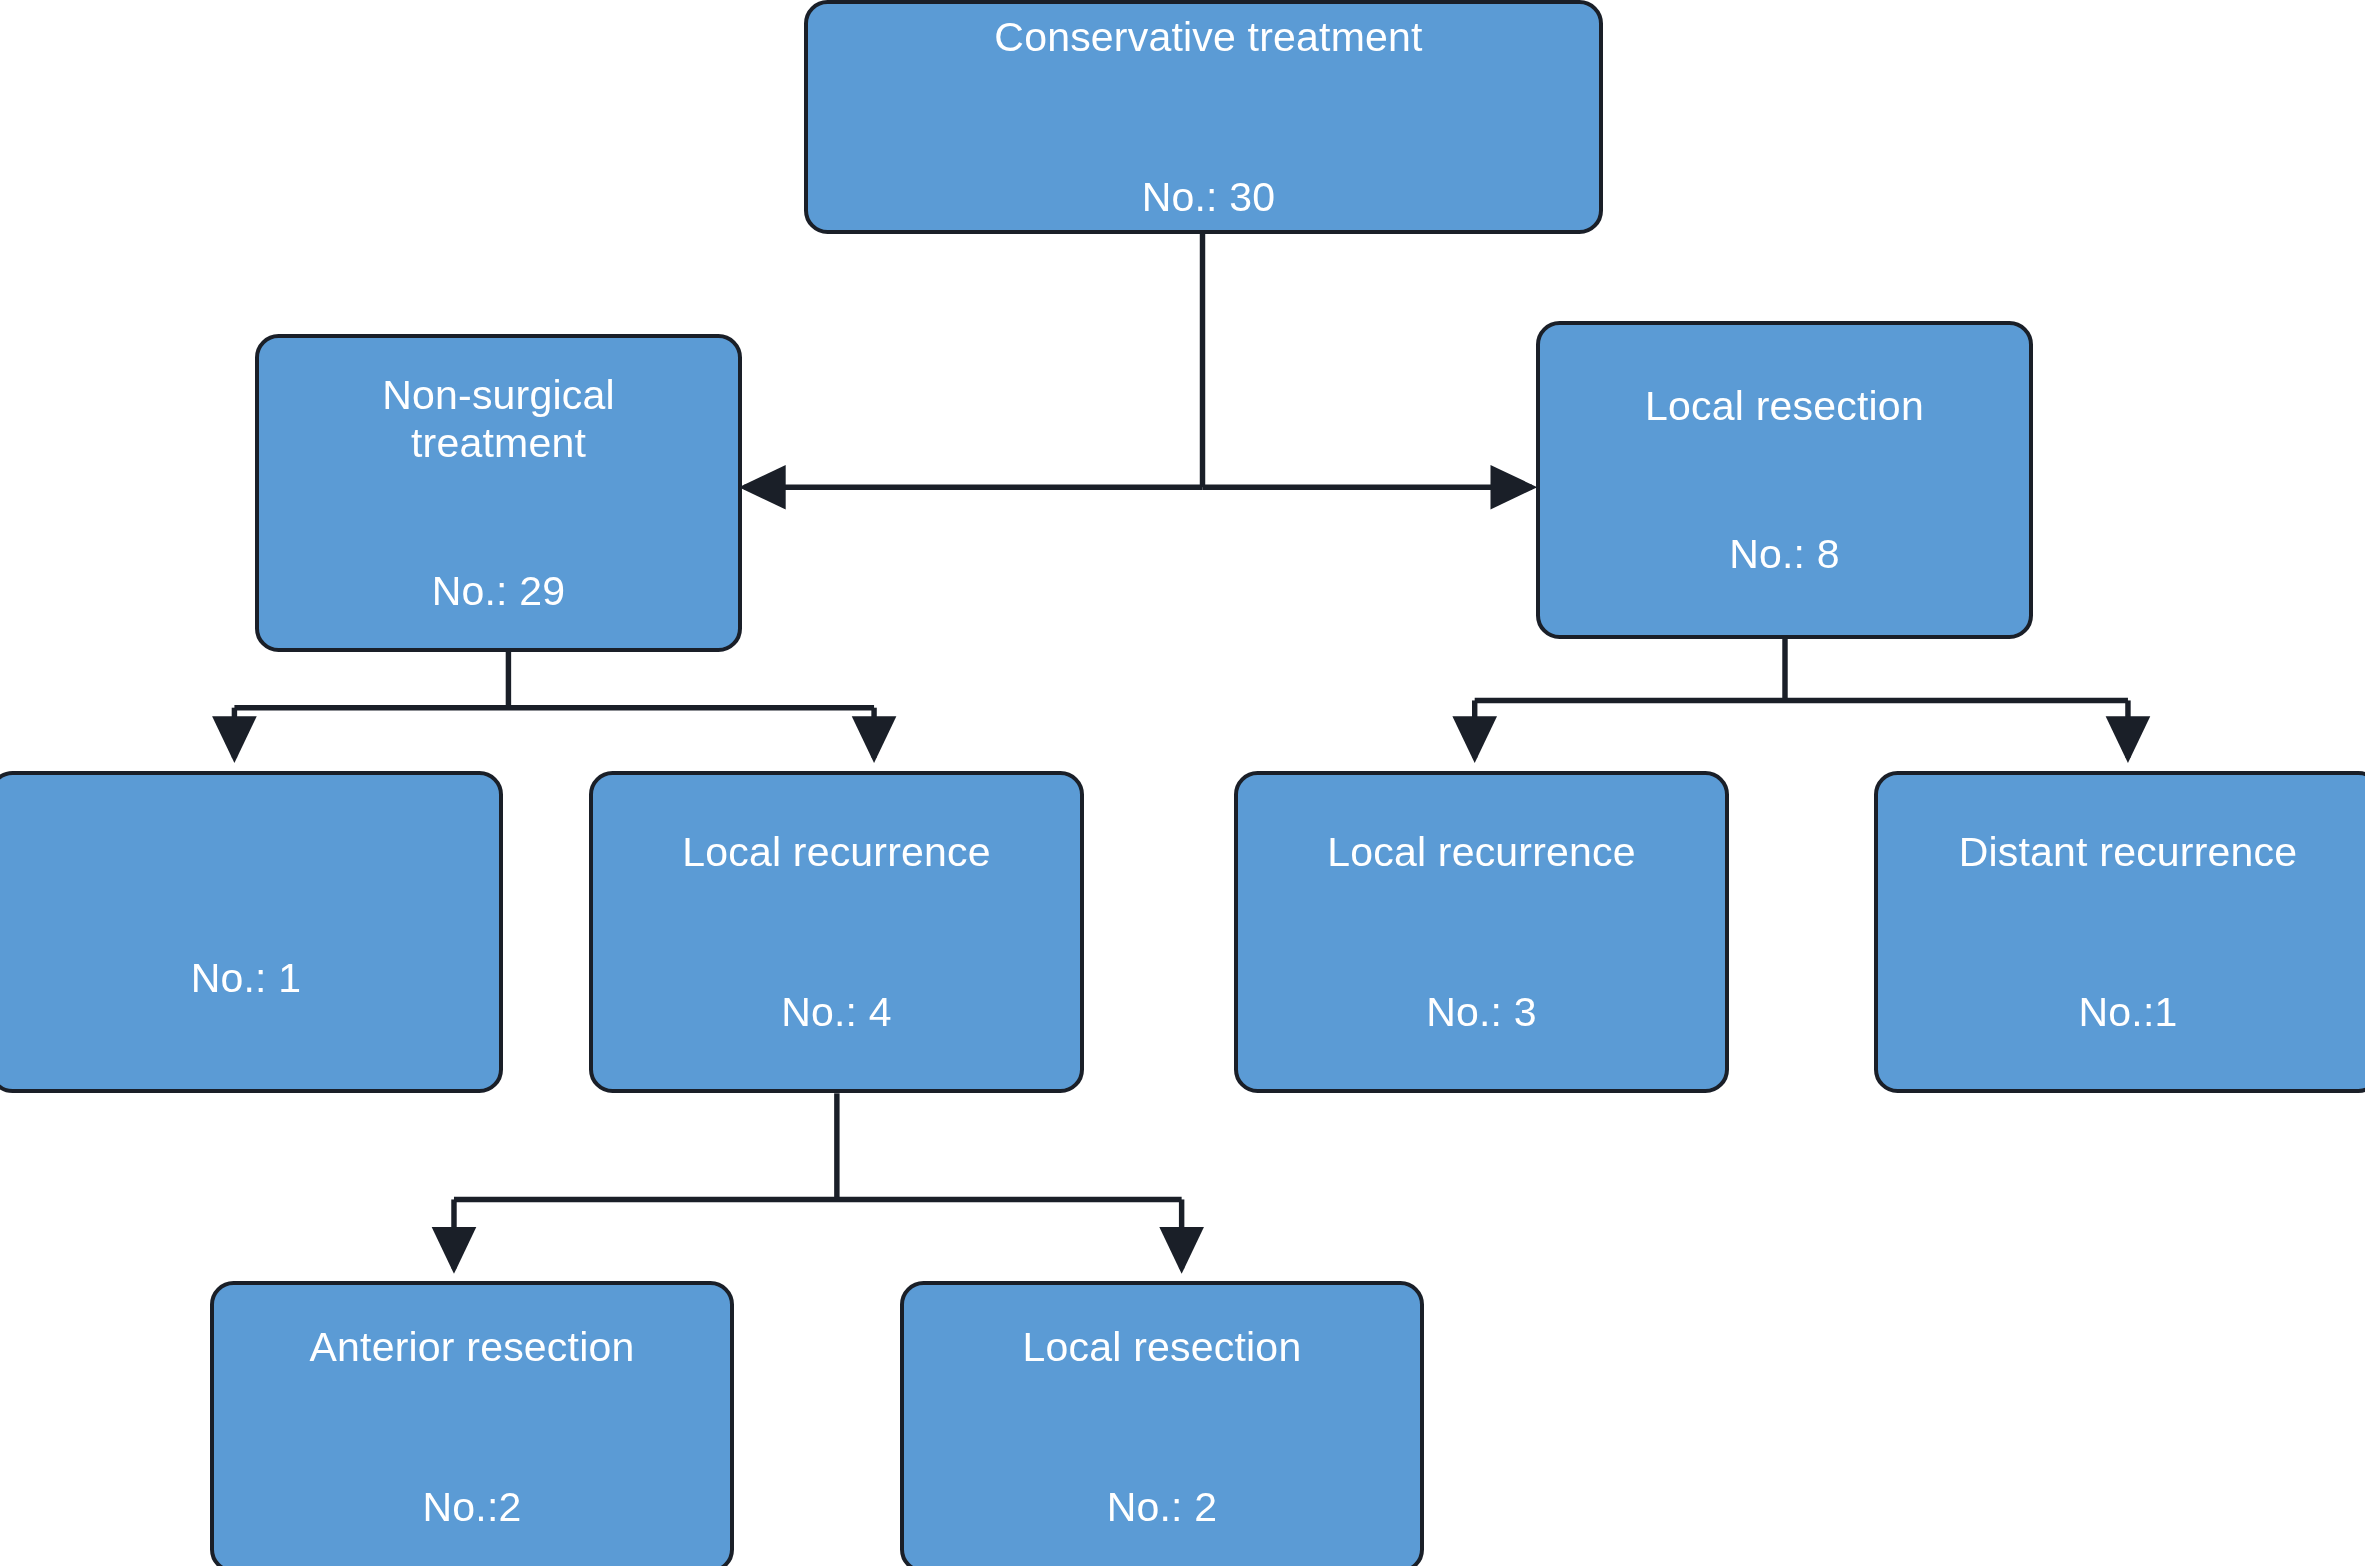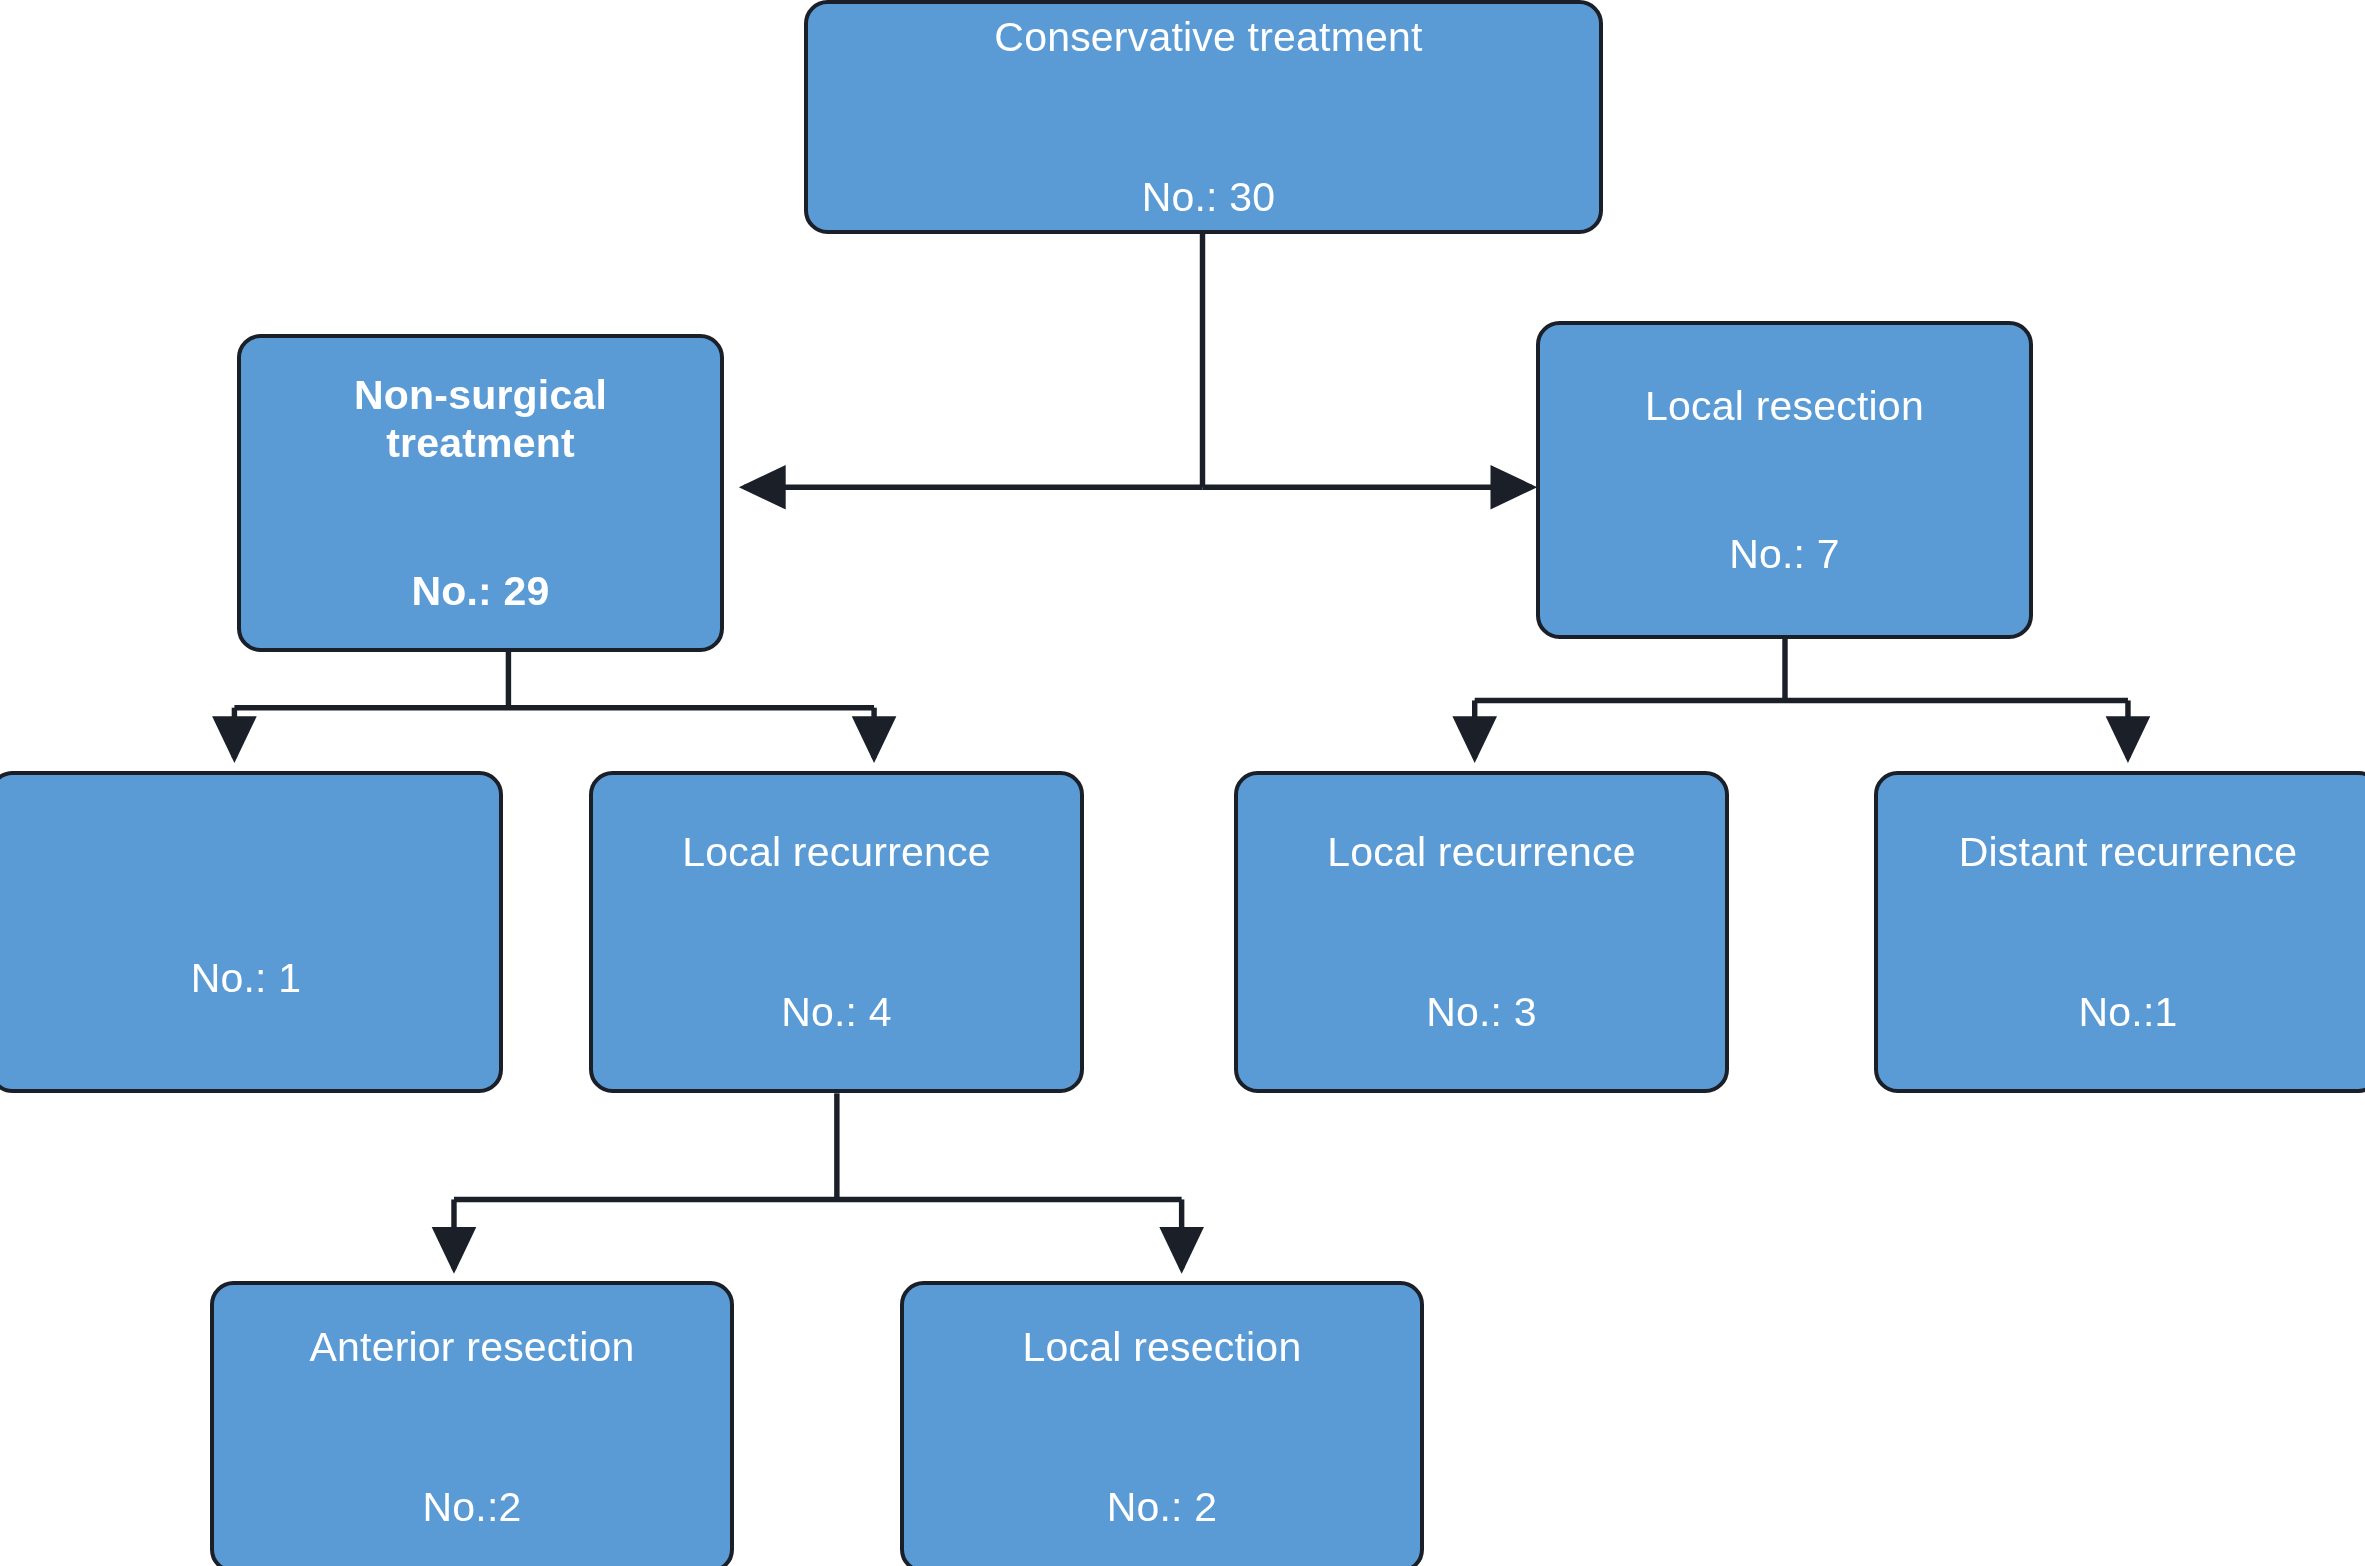--- a/index.html
+++ b/index.html
@@ -72,31 +72,31 @@
       <path d="M1302,1322 L1302,1398" marker-end="url(#arrowEnd)"></path>
     </g>
   </svg>
 
   <div class="node" style="left:804px;top:0px;width:799px;height:234px;padding-left:10px;">
     <span class="title">Conservative treatment</span>
     <span class="gap-lg"></span>
     <span class="count">No.: 30</span>
   </div>
 
-  <div class="node" style="left:237px;top:334px;width:487px;height:318px;font-weight:bold;">
+  <div class="node" style="left:255px;top:334px;width:487px;height:318px;">
     <span class="title">Non-surgical
 treatment</span>
     <span class="gap-md"></span>
     <span class="count">No.: 29</span>
   </div>
 
   <div class="node" style="left:1536px;top:321px;width:497px;height:318px;">
     <span class="title">Local resection</span>
     <span class="gap-md"></span>
-    <span class="count">No.: 7</span>
+    <span class="count">No.: 8</span>
   </div>
 
   <div class="node" style="left:-11px;top:771px;width:514px;height:322px;">
     <span class="gap-sm"></span>
     <span class="count">No.: 1</span>
   </div>
 
   <div class="node" style="left:589px;top:771px;width:495px;height:322px;">
     <span class="title">Local recurrence</span>
     <span class="gap-lg"></span>

